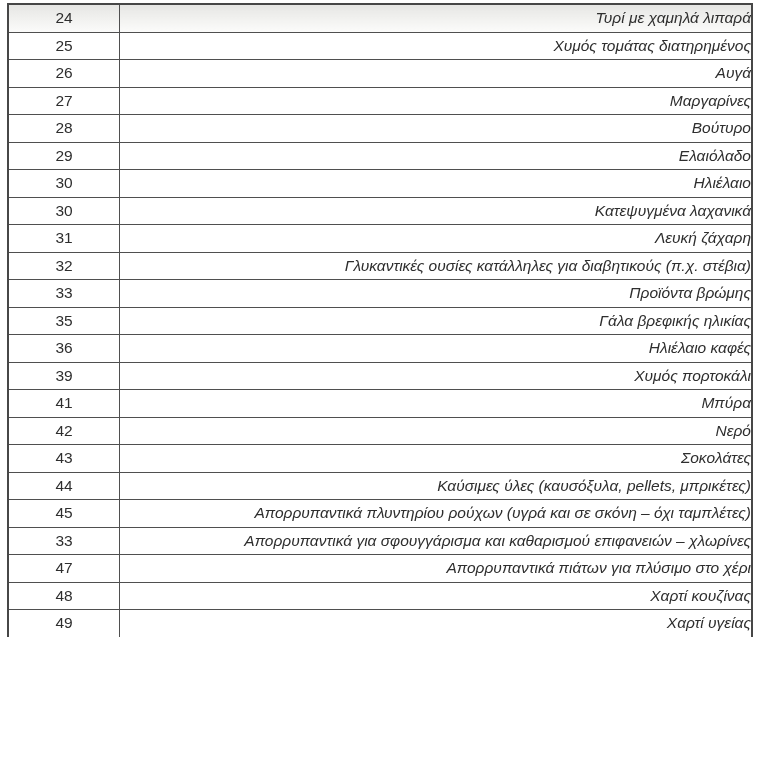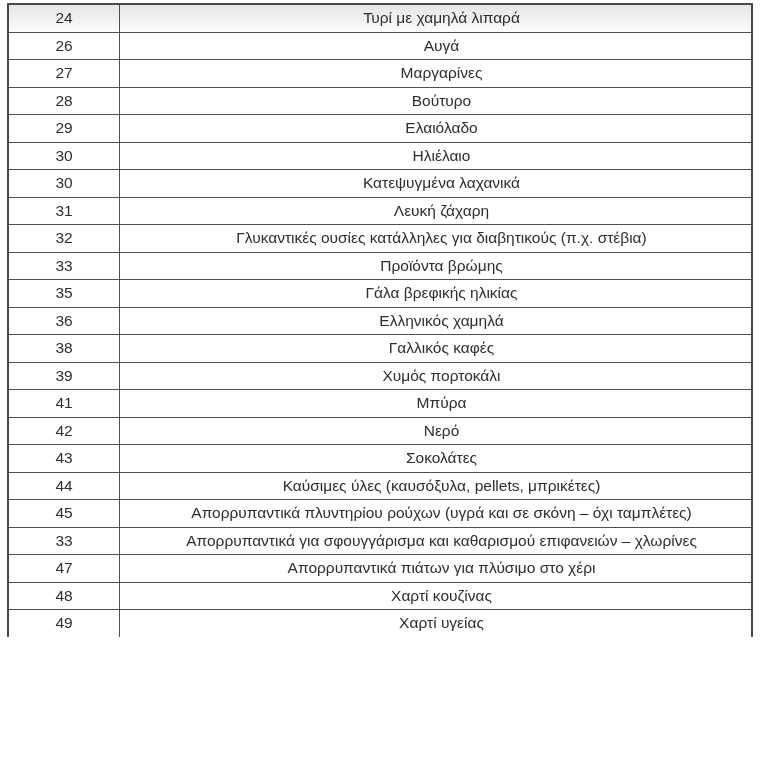--- a/index.html
+++ b/index.html
@@ -35,22 +35,23 @@
     }
     .doc-table {
       border: 2px solid #474747;
       border-bottom: none;
     }
     .doc-table td.num-cell {
       width: 110px;
       text-align: center;
     }
     .doc-table td.label-cell {
-      text-align: center;
+      text-align: right;
       padding-left: 12px;
+      font-style: italic;
     }
     
     .doc-table tr.first-row td {
       background: linear-gradient(to bottom, #e6e6e4 0%, #f2f2f0 55%, #fbfbfa 100%);
     }
     
     .doc-table tr:last-child td {
       border-bottom: none;
       margin-top: 32px;
     }
@@ -58,20 +59,24 @@
 </head>
 <body>
 
 <table class="doc-table">
   <tbody>
   <tr class="first-row">
     <td class="num-cell">24</td>
     <td class="label-cell">Τυρί με χαμηλά λιπαρά</td>
   </tr>
 
+  <tr>
+    <td class="num-cell">25</td>
+    <td class="label-cell">Χυμός τομάτας διατηρημένος</td>
+  </tr>
 
   <tr>
     <td class="num-cell">26</td>
     <td class="label-cell">Αυγά</td>
   </tr>
 
   <tr>
     <td class="num-cell">27</td>
     <td class="label-cell">Μαργαρίνες</td>
   </tr>
@@ -112,28 +117,24 @@
   </tr>
 
 
   <tr>
     <td class="num-cell">35</td>
     <td class="label-cell">Γάλα βρεφικής ηλικίας</td>
   </tr>
 
   <tr>
     <td class="num-cell">36</td>
-    <td class="label-cell">Ελληνικός χαμηλά</td>
+    <td class="label-cell">Ηλιέλαιο καφές</td>
   </tr>
 
 
-  <tr>
-    <td class="num-cell">38</td>
-    <td class="label-cell">Γαλλικός καφές</td>
-  </tr>
 
   <tr>
     <td class="num-cell">39</td>
     <td class="label-cell">Χυμός πορτοκάλι</td>
   </tr>
 
 
   <tr>
     <td class="num-cell">41</td>
     <td class="label-cell">Μπύρα</td>

